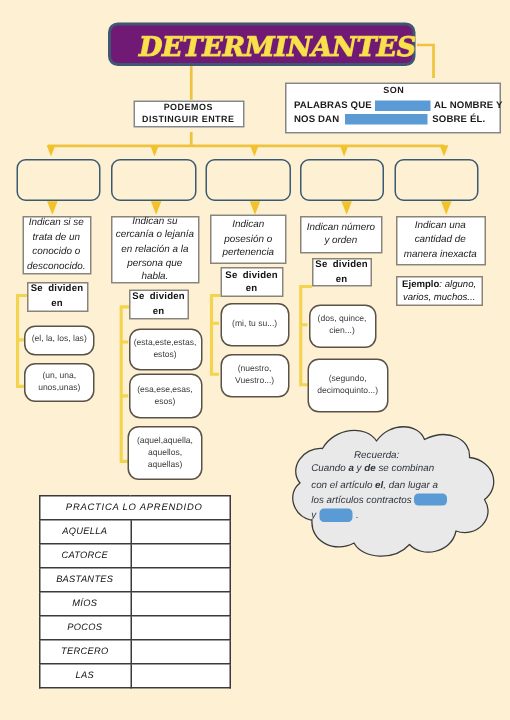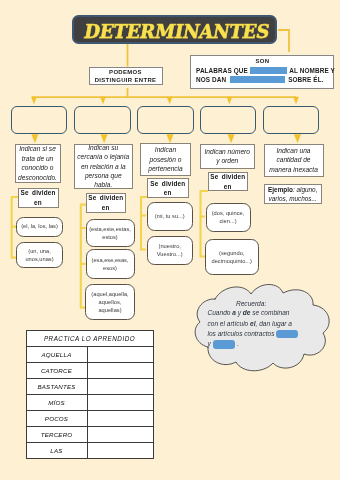--- a/index.html
+++ b/index.html
@@ -4,22 +4,22 @@
 <style>
   html,body{margin:0;padding:0;}
   body{width:340px;height:480px;overflow:hidden;background:#FDF0D3;
        font-family:"Liberation Sans",sans-serif;position:relative;
        -webkit-font-smoothing:antialiased;}
   .stage{position:absolute;left:0;top:0;width:340px;height:480px;}
   svg.layer{position:absolute;left:0;top:0;width:340px;height:480px;overflow:visible;}
 
   
   #title-box{position:absolute;left:72.4px;top:15px;width:205px;height:28.6px;
-    border:2.4px solid #3E5772;border-radius:6.5px;background:#404040;
-    display:flex;align-items:center;justify-content:center;box-sizing:border-box;}
+    border:2.4px solid #3E5772;border-radius:6.5px;background:#701a75;
+    display:flex;align-items:center;justify-content:flex-end;box-sizing:border-box;}
   #title-text{font-family:"DejaVu Serif",serif;font-weight:bold;font-style:italic;
     font-size:18px;letter-spacing:-0.15px;color:#F8E14B;
     -webkit-text-stroke:0.75px #E3C44B;paint-order:stroke fill;
     line-height:19px;transform:translate(2px,2px);}
 
   
   .wbox{position:absolute;background:#FFFFFF;border:1px solid #868686;box-sizing:border-box;}
 
   #podemos{left:88.5px;top:67.3px;width:74px;height:18.2px;display:flex;flex-direction:column;
     align-items:center;justify-content:center;gap:2px;

